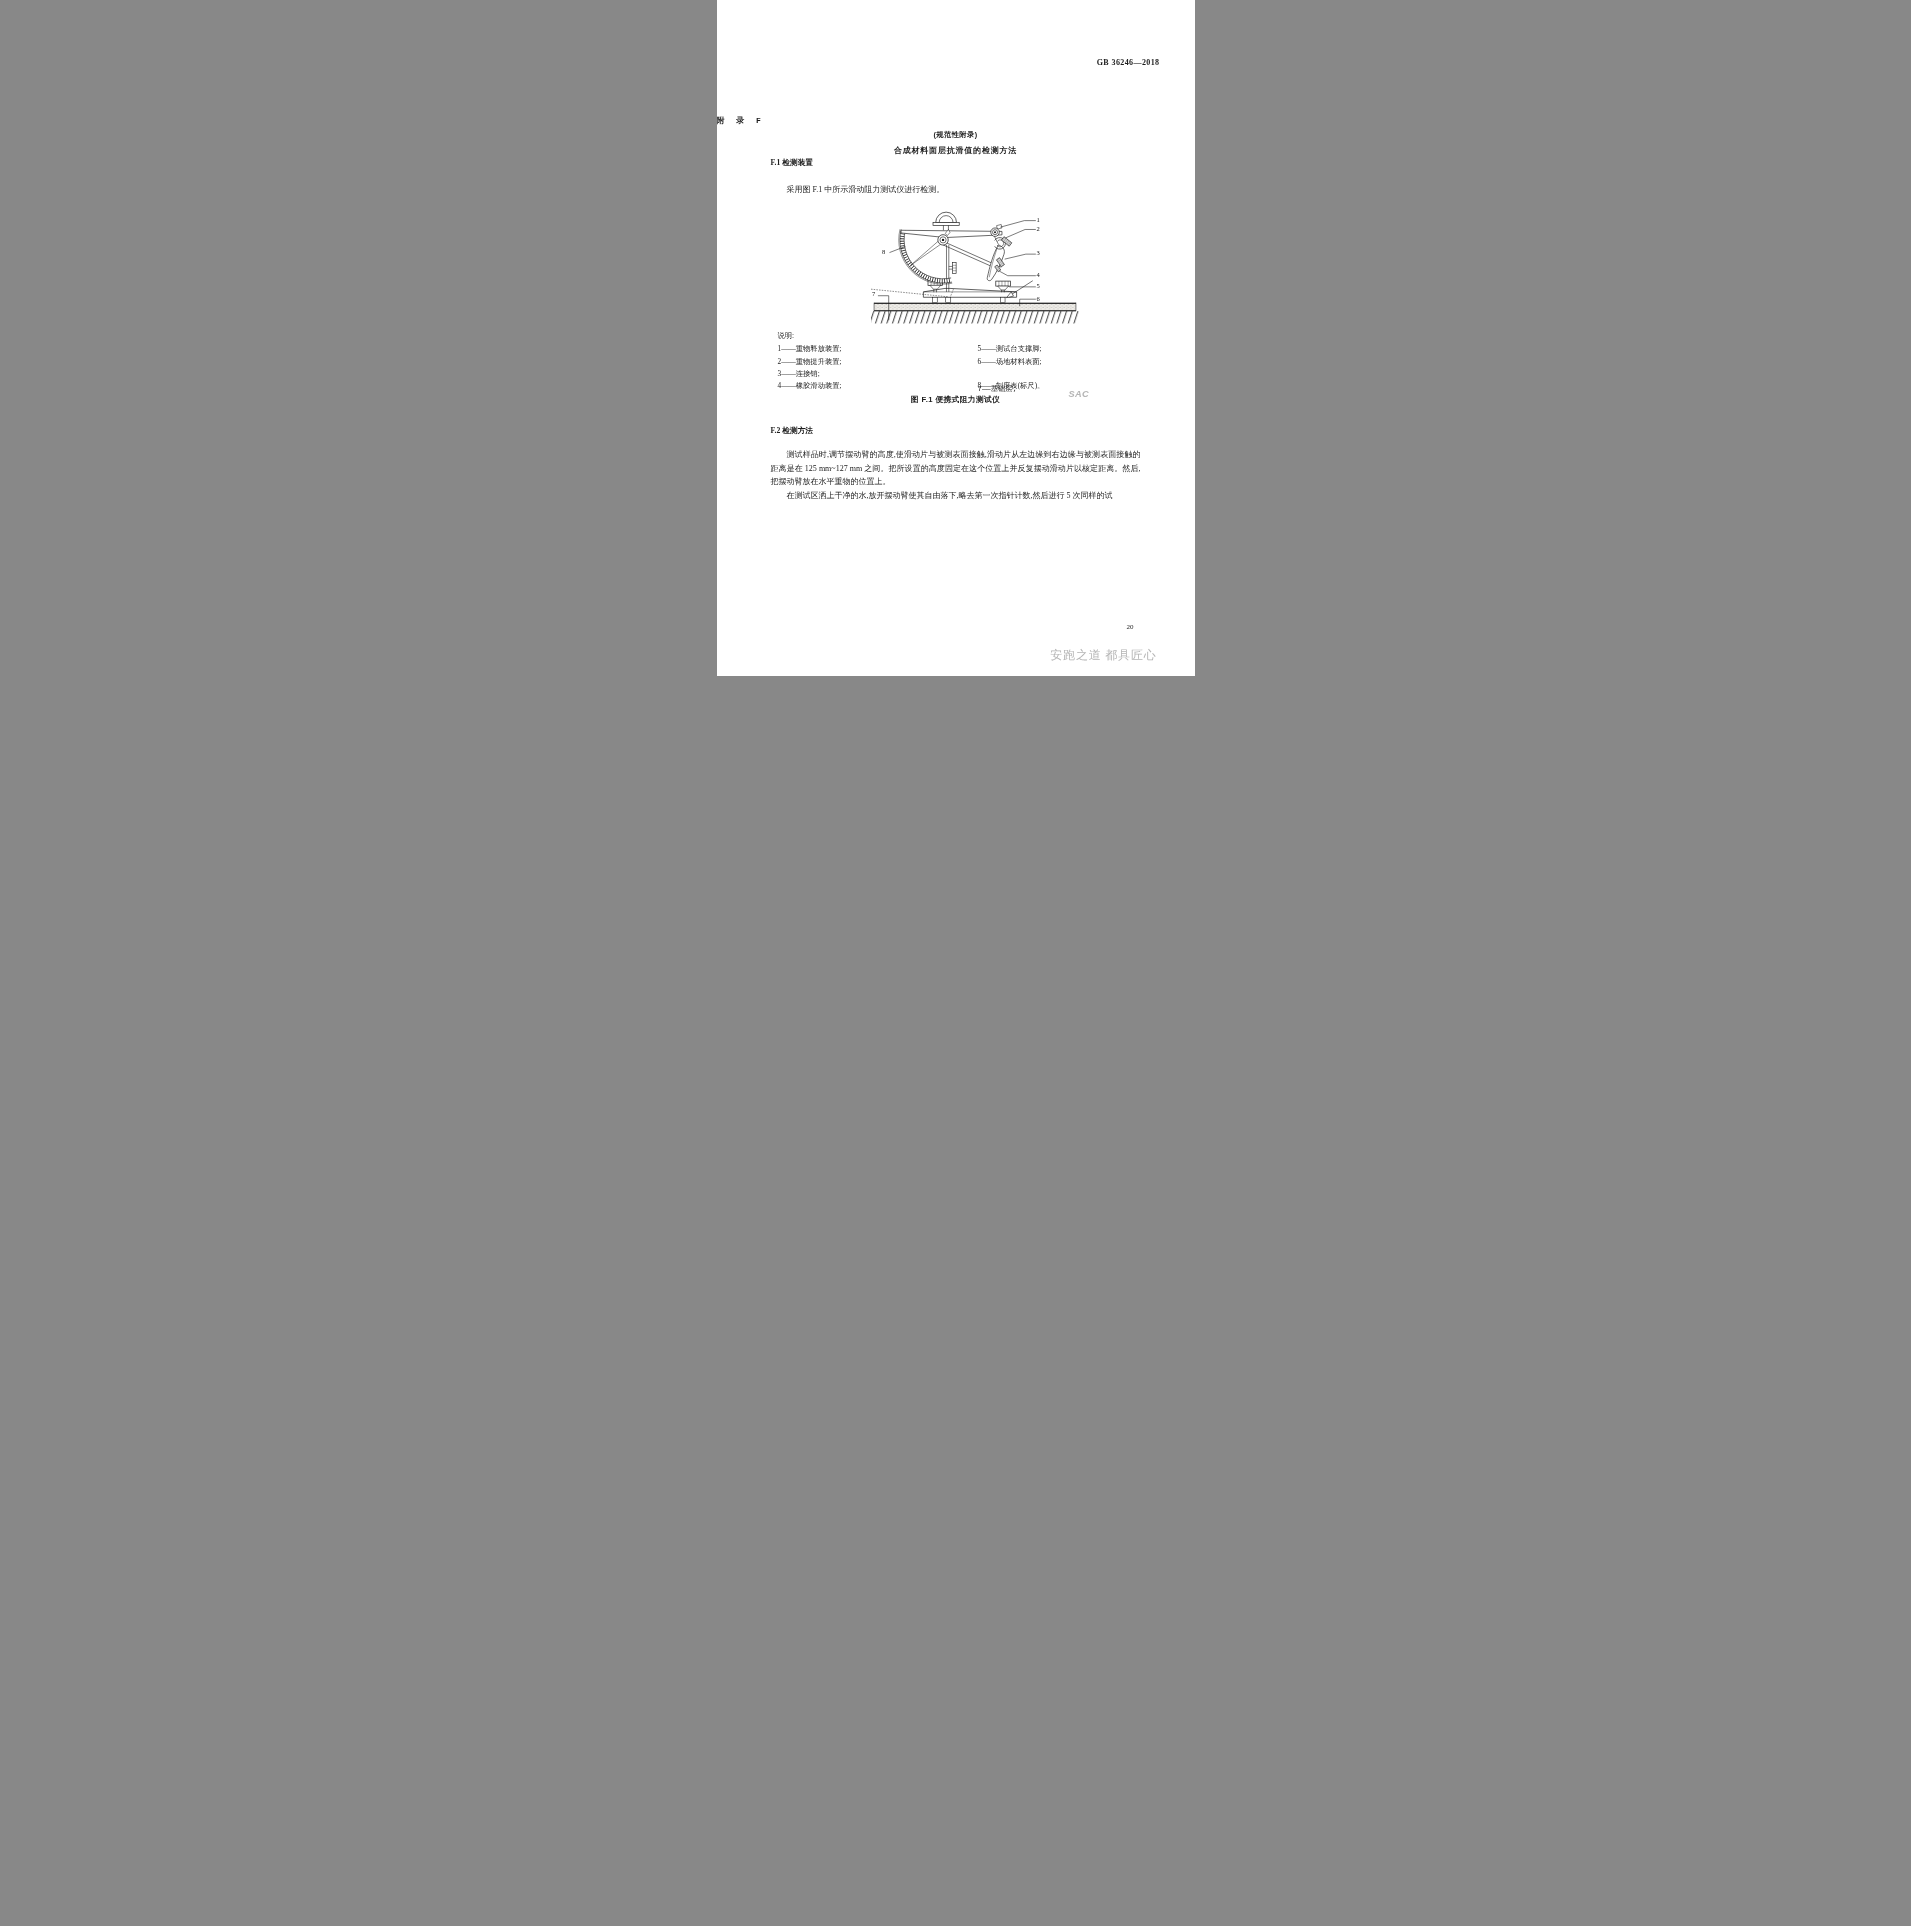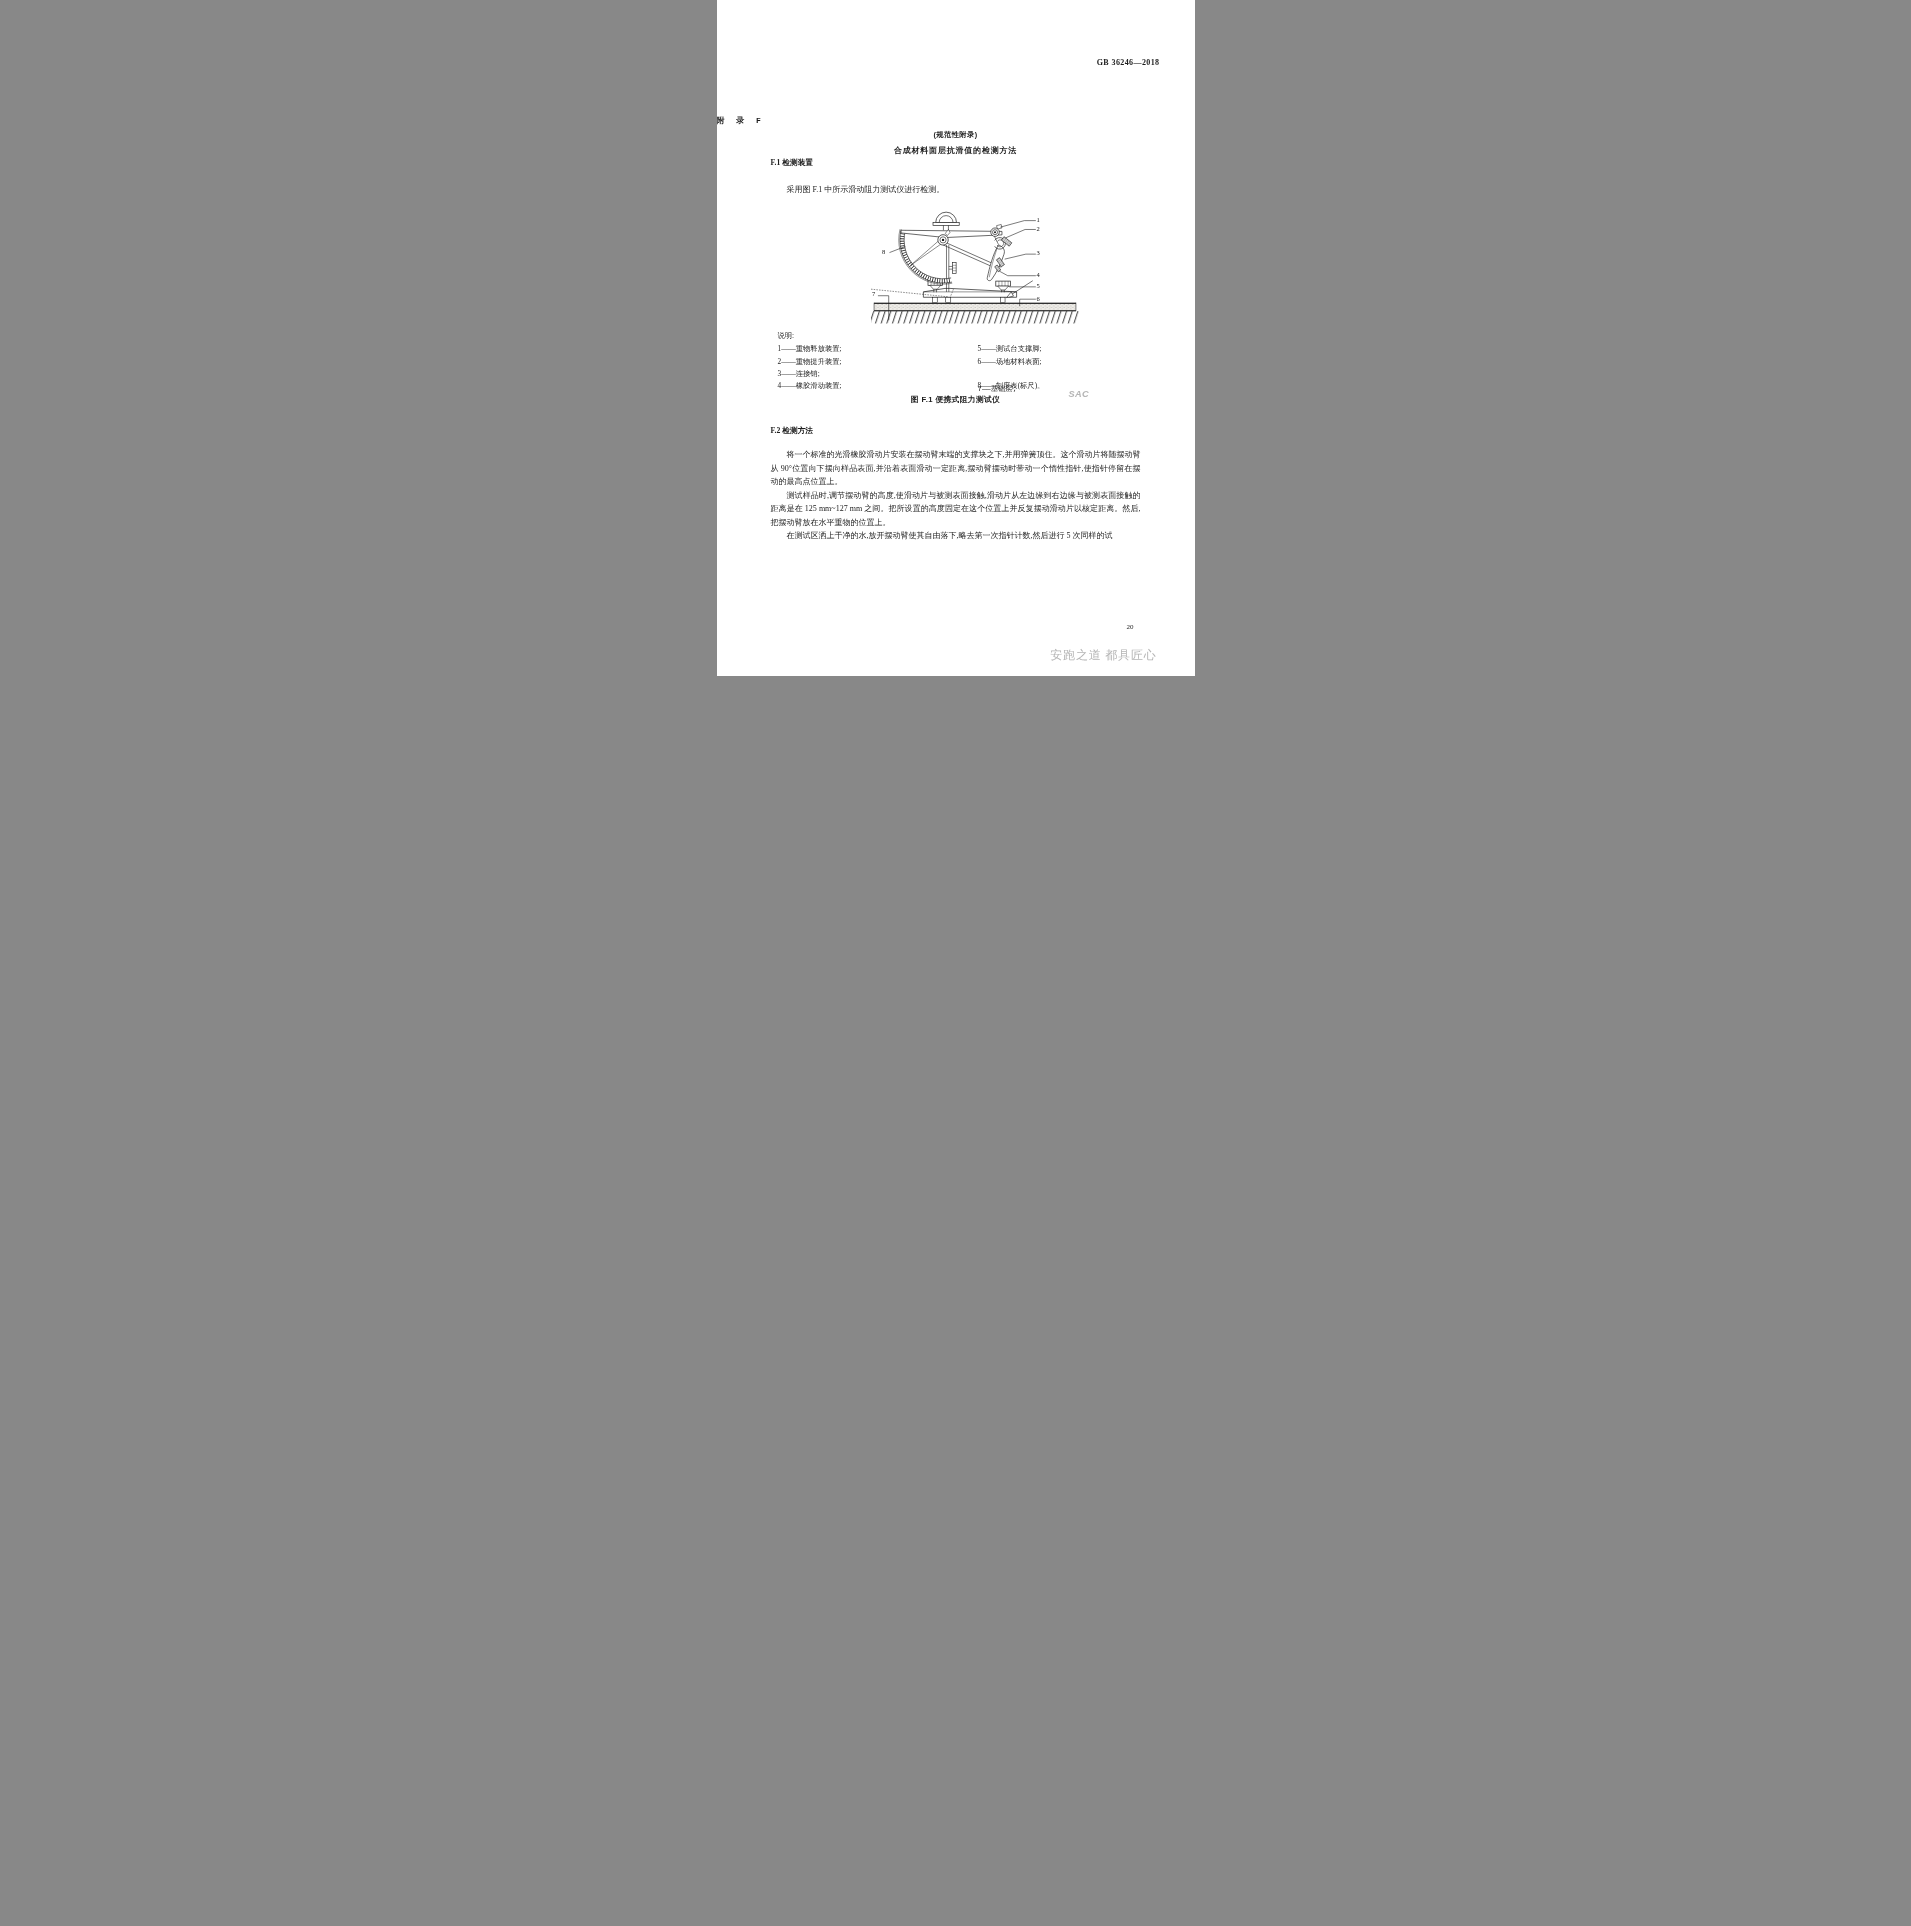--- a/index.html
+++ b/index.html
@@ -226,21 +226,20 @@
   <div class="abs lg" style="left:261px;top:381px;">8——刻度表(标尺)。</div>
 
   <div class="abs caption">图 F.1  便携式阻力测试仪</div>
   <div class="abs sacmark">SAC</div>
 
   <div class="abs sec-head f2-head">
     <span class="no">F.2</span><span>检测方法</span>
   </div>
 
   <div class="abs bodytext">
-    <p>将一个标准的光滑橡胶滑动片安装在摆动臂末端的支撑块之下,并用弹簧顶住。这个滑动片将随摆动臂从 90°位置向下摆向样品表面,并沿着表面滑动一定距离,摆动臂摆动时带动一个惰性指针,使指针停留在摆动的最高点位置上。</p>
     <p>测试样品时,调节摆动臂的高度,使滑动片与被测表面接触,滑动片从左边缘到右边缘与被测表面接触的距离是在 125 mm~127 mm 之间。把所设置的高度固定在这个位置上并反复摆动滑动片以核定距离。然后,把摆动臂放在水平重物的位置上。</p>
     <p>在测试区洒上干净的水,放开摆动臂使其自由落下,略去第一次指针计数,然后进行 5 次同样的试</p>
   </div>
 
   <div class="abs pagenum">20</div>
   <div class="abs bwm">安跑之道  都具匠心</div>
 
 </div>
 
 

